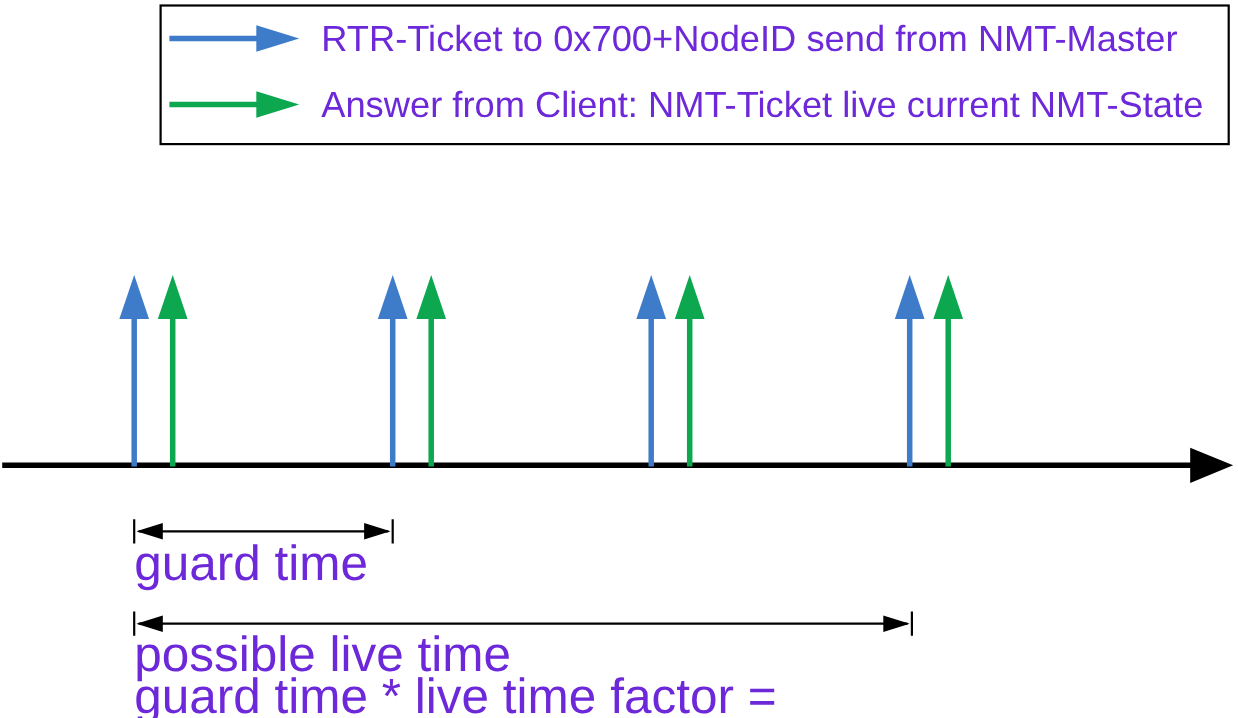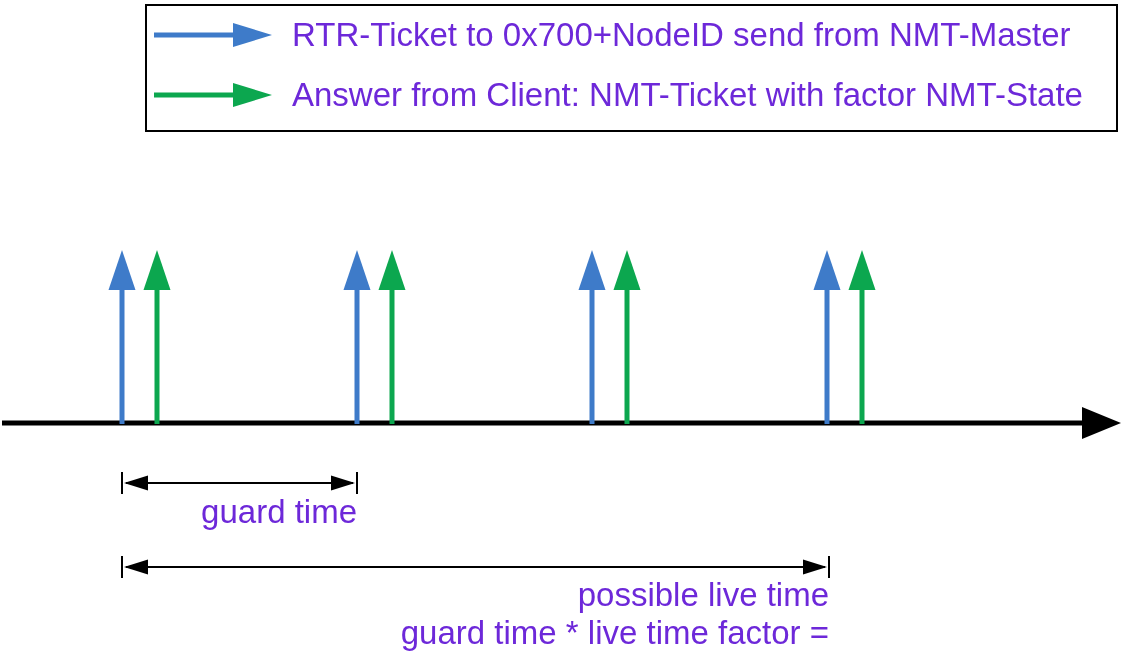--- a/index.html
+++ b/index.html
@@ -33,22 +33,22 @@
   }
   .legend-row.row-0 { top: 8px; }
   .legend-row.row-1 { top: 68px; }
   .legend-arrow { display: inline-block; width: 119px; height: 26px; line-height: 0; }
   .legend-label { font-size: 33px; line-height: 38px; }
   
   #diagram-svg { position: absolute; left: 0; top: 0; }
   
   .measure-label {
     position: absolute;
-    text-align: right;
-    font-size: 33px;
+    text-align: left;
+    font-size: 45px;
     line-height: 38px;
     white-space: nowrap;
   }
   .measure-label.guard { left: 122px; width: 235px; top: 493px; }
   .measure-label.live  { left: 122px; width: 707px; top: 576px; }
 </style>
 </head>
 <body>
 
 <div id="canvas">
@@ -90,21 +90,21 @@
             <line x1="1" y1="13" x2="84" y2="13" stroke="#3E7BC9" stroke-width="5"></line>
             <polygon points="80,1 80,25 119,13" fill="#3E7BC9"></polygon>
           </svg></span>
       <span class="legend-label">RTR-Ticket to 0x700+NodeID send from NMT-Master</span>
     </div>
     <div class="legend-row row-1">
       <span class="legend-arrow"><svg width="119" height="26" viewBox="0 0 119 26">
             <line x1="1" y1="13" x2="84" y2="13" stroke="#0CA74F" stroke-width="5"></line>
             <polygon points="80,1 80,25 119,13" fill="#0CA74F"></polygon>
           </svg></span>
-      <span class="legend-label">Answer from Client: NMT-Ticket with factor NMT-State</span>
+      <span class="legend-label">Answer from Client: NMT-Ticket live current NMT-State</span>
     </div>
   </div>
 
   <div class="measure-label guard">
     <div>guard time</div>
   </div>
   <div class="measure-label live">
     <div>possible live time</div>
     <div>guard time * live time factor =</div>
   </div>

